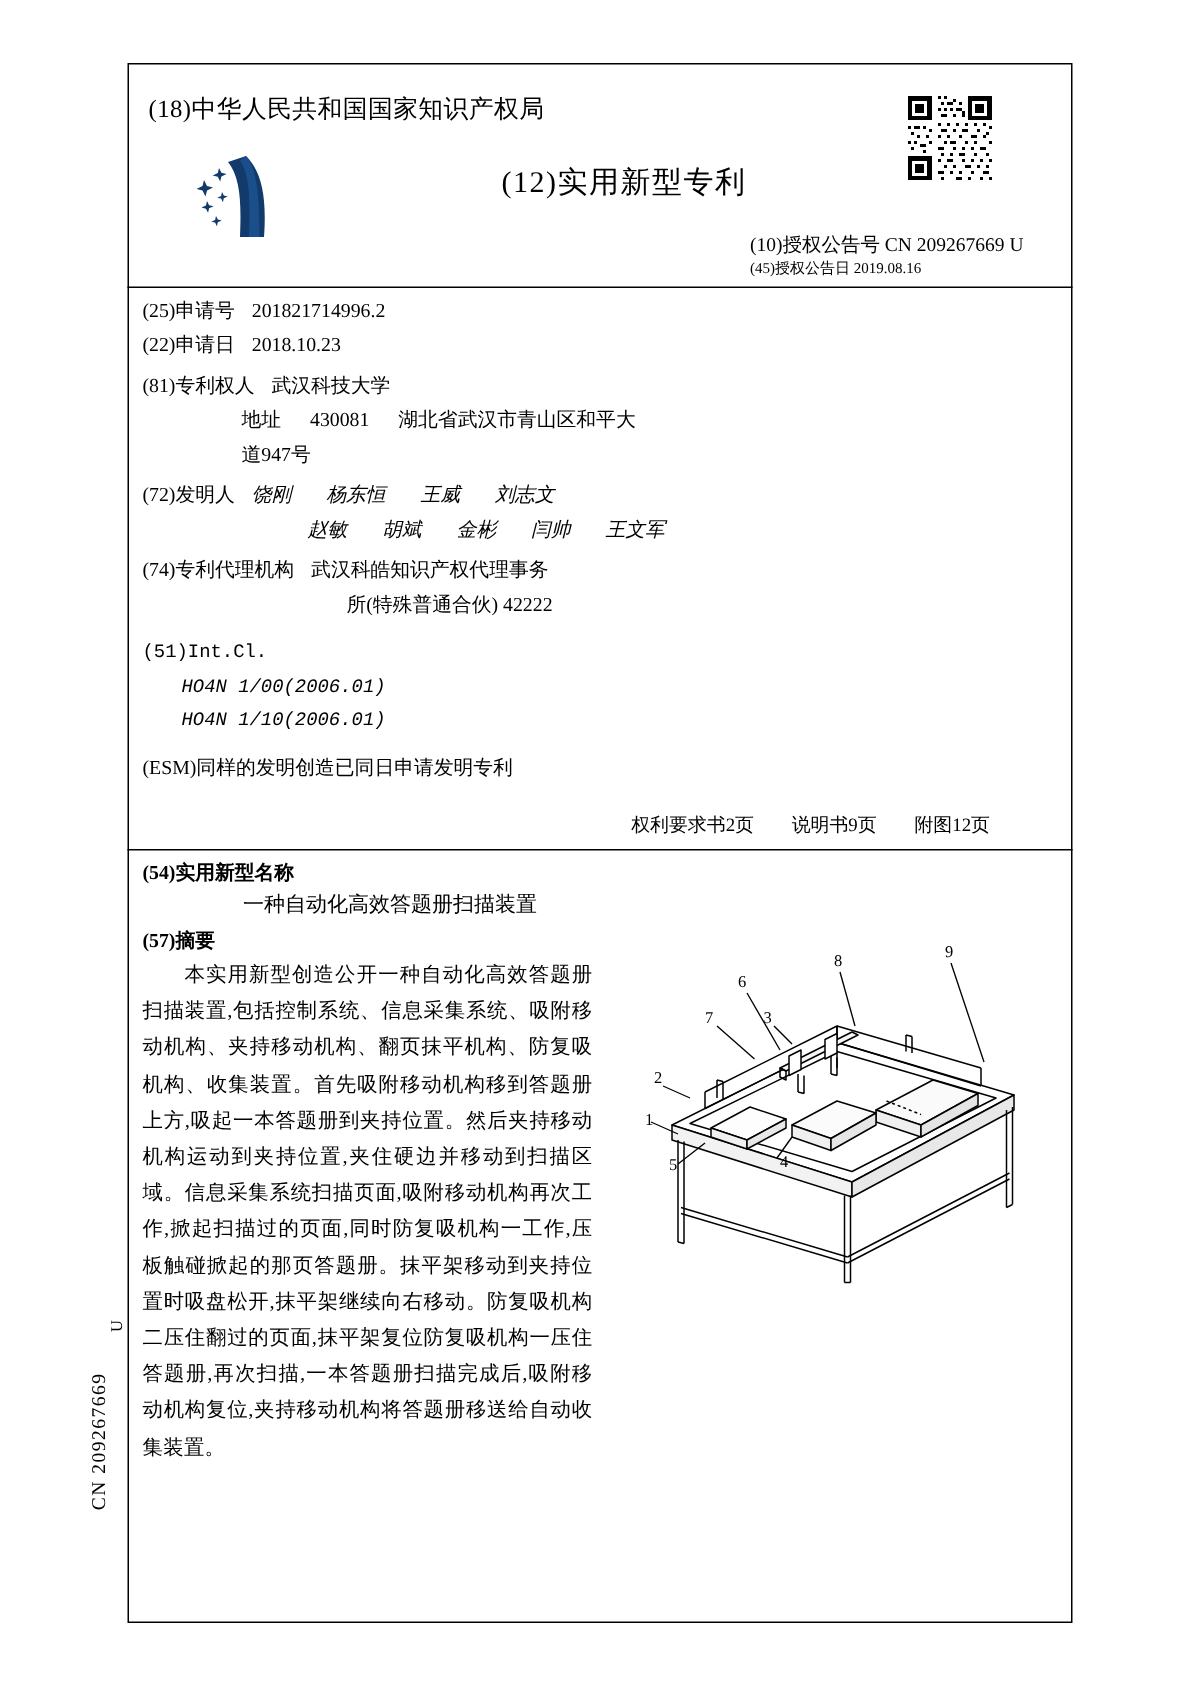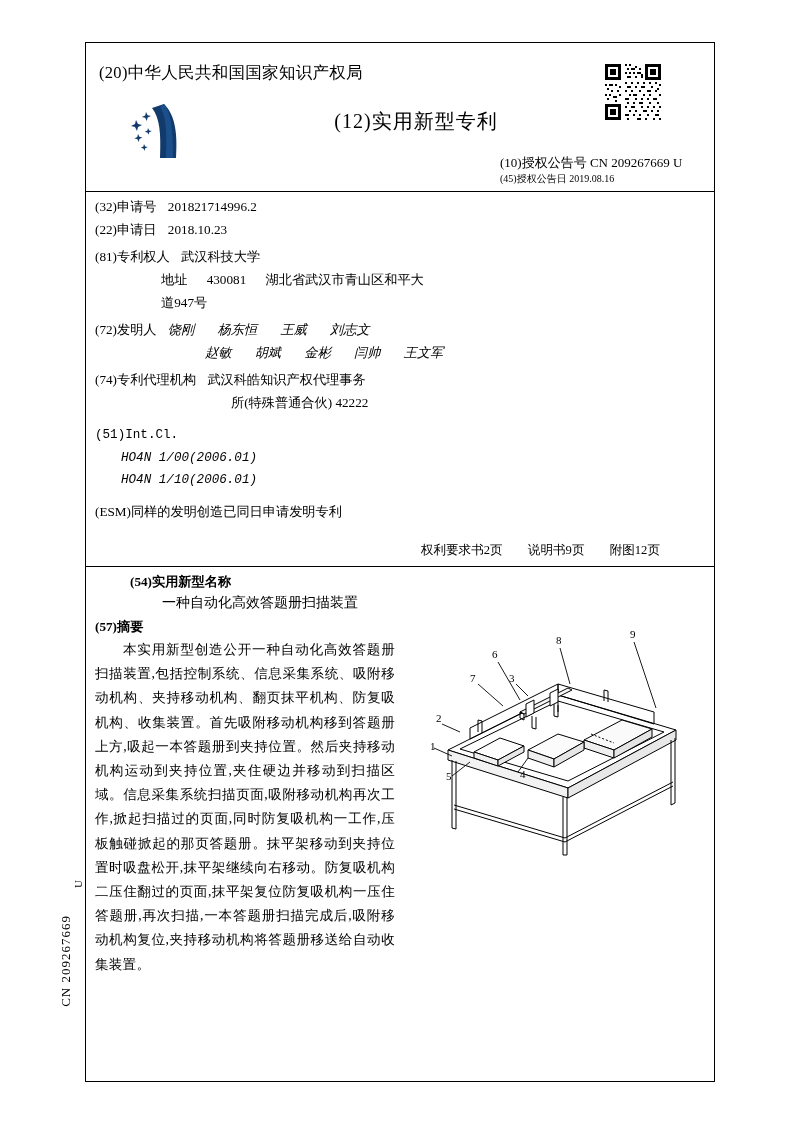--- a/index.html
+++ b/index.html
@@ -122,21 +122,20 @@
   }
   .pagecount span { margin-left: 22px; }
 
   
   .sec54 {
     position: absolute;
     left: 95px;
     top: 573px;
     font-size: 13.2px;
     font-weight: bold;
-    margin-left: 35px;
   }
   .title-text {
     position: absolute;
     left: 95px;
     top: 594px;
     width: 330px;
     text-align: center;
     font-size: 14px;
   }
   .sec57 {
@@ -189,21 +188,21 @@
     transform: rotate(180deg);
   }
 </style>
 </head>
 <body>
 
 <div id="page">
 
   <div class="frame"></div>
 
-  <div class="office-line">(20)中华人民共和国国家知识产权局</div>
+  <div class="office-line">(18)中华人民共和国国家知识产权局</div>
 
   <div class="logo">
     <svg viewBox="0 0 85 62" width="85" height="62">
       <path d="M34 4 C44 14, 48 30, 46 58 L30 58 C31 34, 30 18, 22 8 Z" fill="#123a6b"></path>
       <path d="M34 4 C40 12, 43 24, 43 58 L36 58 C37 30, 36 16, 30 7 Z" fill="#1b4f8c"></path>
       <g fill="#123a6b">
         <path d="M6 20 l2 4 4 1 -4 2 -1 4 -2 -4 -4 -1 4 -2 z"></path>
         <path d="M16 12 l1.6 3.2 3.4 .8 -3.4 1.6 -.8 3.4 -1.6 -3.2 -3.4 -.8 3.4 -1.6 z"></path>
         <path d="M8 34 l1.4 2.8 3 .7 -3 1.4 -.7 3 -1.4 -2.8 -3 -.7 3 -1.4 z"></path>
         <path d="M18 28 l1.2 2.4 2.6 .6 -2.6 1.2 -.6 2.6 -1.2 -2.4 -2.6 -.6 2.6 -1.2 z"></path>
@@ -311,21 +310,21 @@
   </div>
 
   <div class="pub-no">(10)授权公告号 CN 209267669 U</div>
   <div class="pub-date">(45)授权公告日 2019.08.16</div>
 
   <div class="hrule" style="top:191px;"></div>
 
   <div class="bib">
 
     <div class="row">
-      <span class="tag">(32)申请号</span>
+      <span class="tag">(25)申请号</span>
       <span class="val">201821714996.2</span>
     </div>
 
     <div class="row">
       <span class="tag">(22)申请日</span>
       <span class="val">2018.10.23</span>
     </div>
 
     <div class="row" style="margin-top:6px;">
       <span class="tag">(81)专利权人</span>

